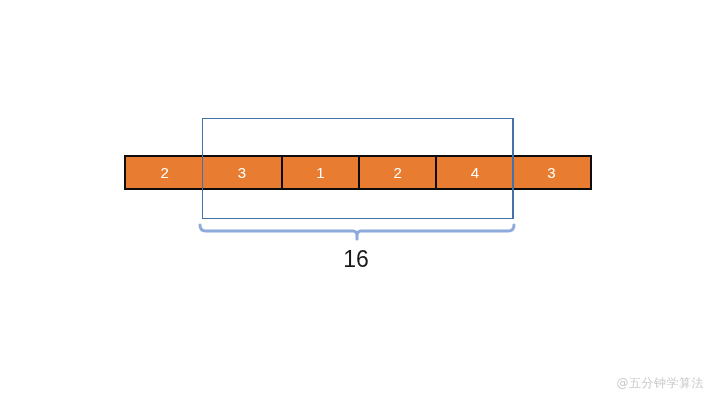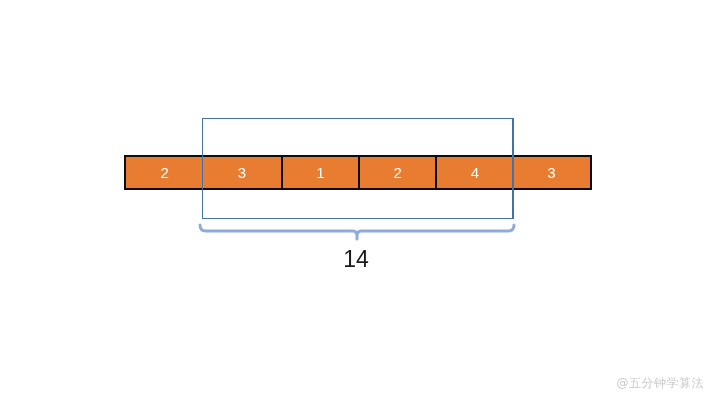--- a/index.html
+++ b/index.html
@@ -145,18 +145,18 @@
   <div class="sel-edge" id="sel-edge-left"></div>
   <div class="sel-edge" id="sel-edge-right"></div>
 
   <div id="brace-wrap">
     <svg width="320" height="20" viewBox="0 0 320 20" xmlns="http://www.w3.org/2000/svg">
       <path d="M 2 3 Q 2 9 8 9 L 155 9 Q 159 9 159 14 L 159 17 L 159 14 Q 159 9 163 9 L 310 9 Q 316 9 316 3" fill="none" stroke="#8FAADC" stroke-width="3" stroke-linecap="round" stroke-linejoin="round"></path>
     </svg>
   </div>
 
   <div id="sum-label">
-    <span class="sum-inner">14</span>
+    <span class="sum-inner">16</span>
   </div>
 
   <div id="watermark">@五分钟学算法</div>
 
 </div>
 
 </body></html>

